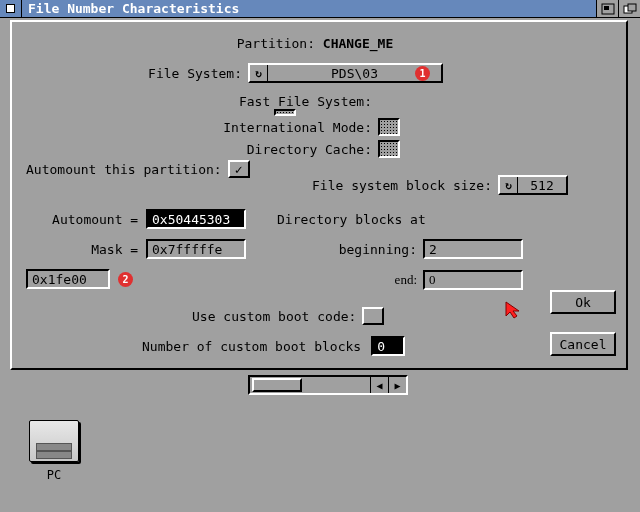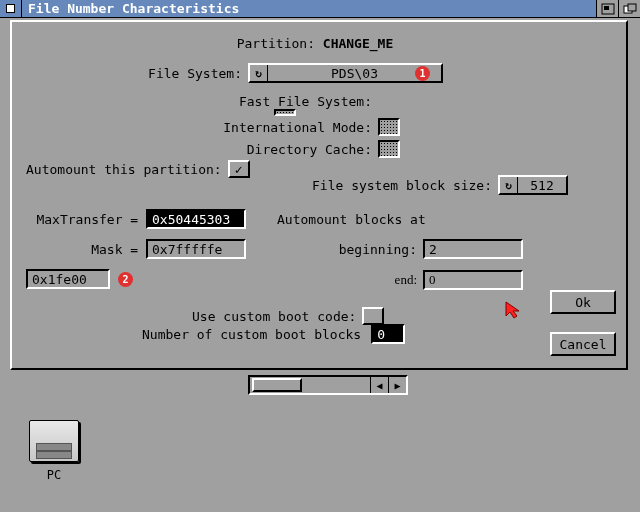--- a/index.html
+++ b/index.html
@@ -210,59 +210,59 @@
   </div>
   <div class="row" style="top:152px; left:300px;">
     <span class="lbl">File system block size:</span>
     <div class="cycle" style="width:70px; margin-left:6px;">
       <div class="cycle-arrow">↻</div>
       <div class="cycle-val">512</div>
     </div>
   </div>
 
   <div class="row" style="top:186px; left:14px;">
-    <span class="lbl" style="width:120px;">MaxTransfer = </span>
+    <span class="lbl" style="width:120px;">Automount = </span>
     <div class="field field-dark" style="width:100px;">
       <span>0x50445303</span>
     </div>
   </div>
   <div class="row" style="top:216px; left:14px;">
     <span class="lbl" style="width:120px;">Mask = </span>
     <div class="field" style="width:100px;">
       <span>0x7fffffe</span>
     </div>
   </div>
   <div class="row" style="top:246px; left:14px;">
     <div class="field" style="width:84px;">
       <span>0x1fe00</span>
     </div>
     <span class="red-badge" style="margin-left:8px;">2</span>
   </div>
 
   <div class="row" style="top:186px; left:265px;">
-    <span class="lbl">Automount blocks at</span>
+    <span class="lbl">Directory blocks at</span>
   </div>
   <div class="row" style="top:216px; left:265px;">
     <span class="lbl" style="width:140px;">beginning:</span>
     <div class="field" style="width:100px; margin-left:6px;">
       <span>2</span>
     </div>
   </div>
   <div class="row" style="top:247px; left:265px;font-family:Liberation Serif, serif;">
     <span class="lbl" style="width:140px;">end:</span>
     <div class="field" style="width:100px; margin-left:6px;">
       <span>0</span>
     </div>
   </div>
 
   <div class="row" style="top:283px; left:180px;">
     <span class="lbl">Use custom boot code:</span>
     <div class="checkbox" style="margin-left:6px;"></div>
   </div>
-  <div class="row" style="top:301px; left:130px;">
+  <div class="row" style="top:313px; left:130px;">
     <span class="lbl">Number of custom boot blocks</span>
     <div class="field field-dark" style="width:34px; margin-left:10px;">
       <span>0</span>
     </div>
   </div>
 
   <div class="btn" style="position:absolute; top:268px; right:10px; width:66px;">
     <span>Ok</span>
   </div>
   <div class="btn" style="position:absolute; top:310px; right:10px; width:66px;">

